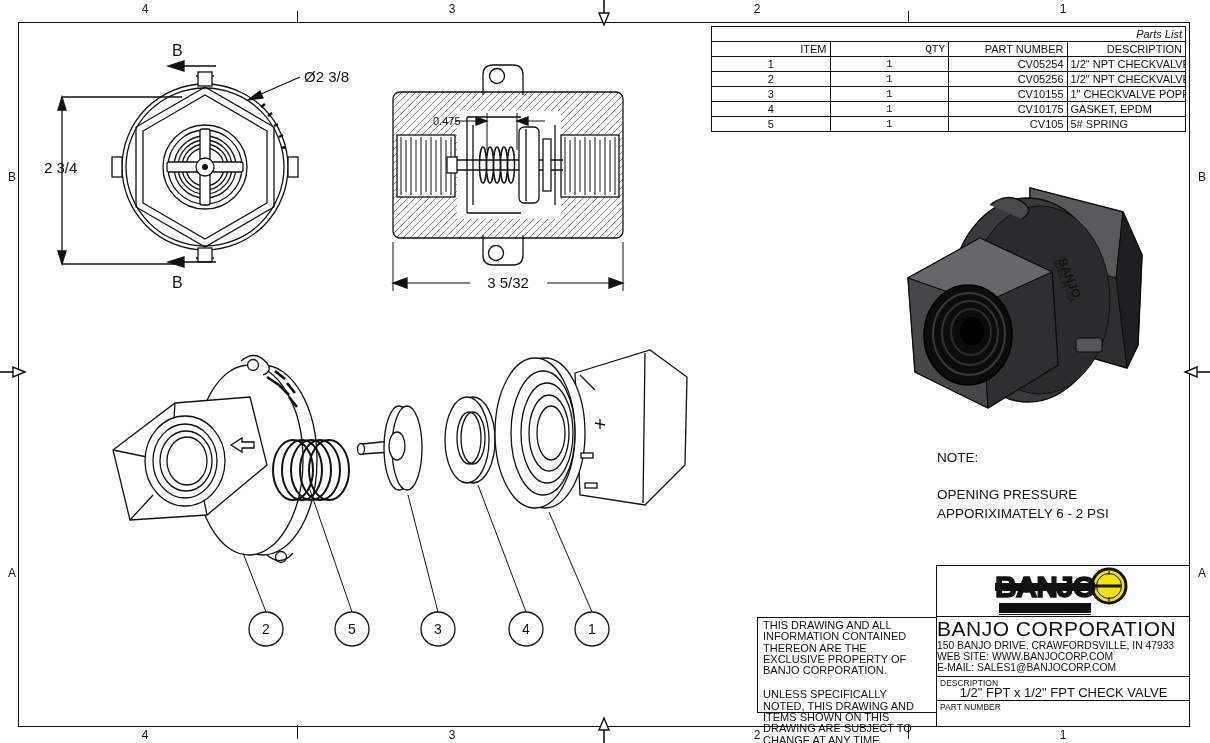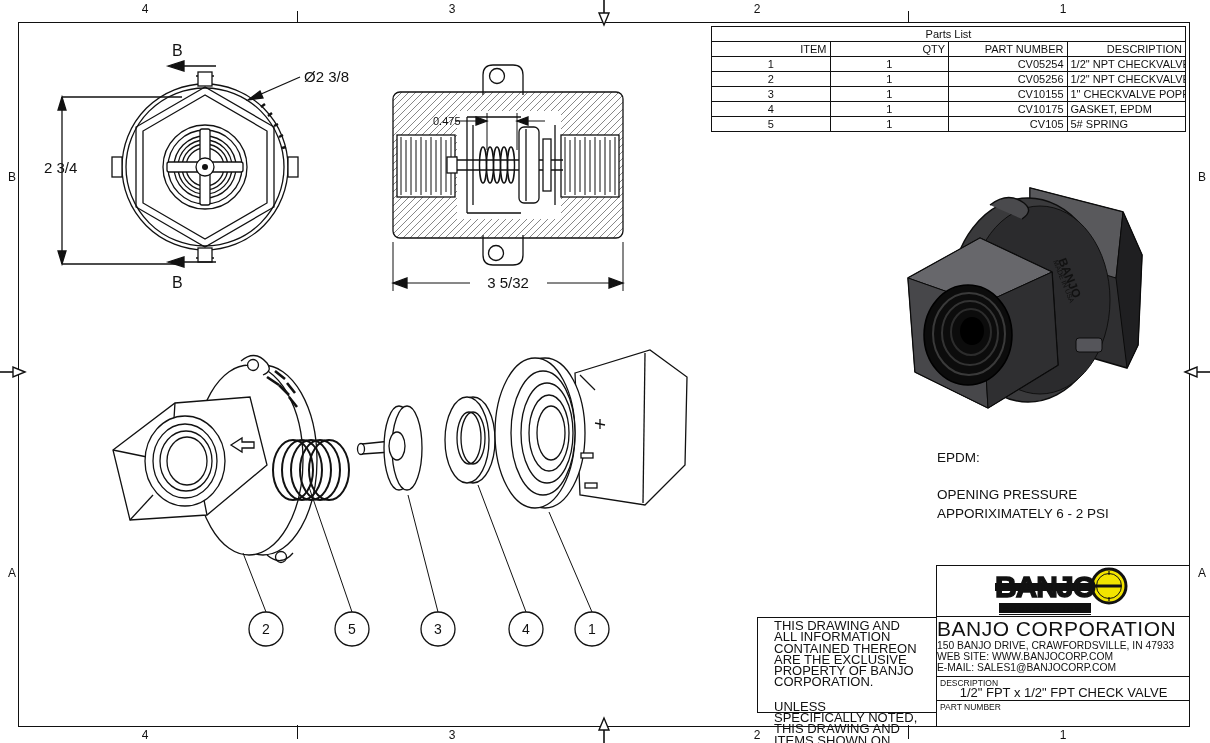--- a/index.html
+++ b/index.html
@@ -9,32 +9,32 @@
          border:1.6px solid #111;}
   .zone{position:absolute;width:22px;height:14px;font-size:12px;line-height:14px;
         text-align:center;color:#111;}
   .tick{position:absolute;width:0;border-left:1.6px solid #111;}
   .cmark{position:absolute;}
   
   #plist{position:absolute;left:711px;top:26px;width:475px;border-collapse:collapse;
          font-size:11px;table-layout:fixed;}
   #plist td,#plist th{border:1.2px solid #111;padding:0 3px;height:14px;
          font-weight:normal;overflow:hidden;white-space:nowrap;}
-  #plist .ttl{text-align:center;height:14px;}
+  #plist .ttl{text-align:right;height:14px;font-style:italic;}
   #plist .hdr td{text-align:right;}
   .c-item{width:51px;text-align:center;}
-  .c-qty{width:38px;text-align:center;}
+  .c-qty{width:38px;text-align:center;font-family:Liberation Mono, monospace;}
   .c-pn{width:138px;text-align:right;}
   .c-desc{width:232px;text-align:left;}
   
   .note-line{position:absolute;font-size:13.5px;color:#111;white-space:nowrap;}
   
   #disclaimer{position:absolute;left:757px;top:617px;width:180px;height:96px;
-        border:1.3px solid #111;box-sizing:border-box;padding:2px 16px;
-        font-size:13px;line-height:11.3px;color:#111;}
+        border:1.3px solid #111;box-sizing:border-box;padding:2px 5px;
+        font-size:11px;line-height:11.3px;color:#111;}
   #disclaimer .p2{margin-top:13px;}
   
   .tb-line{position:absolute;border-top:1.5px solid #111;}
   .tb-vline{position:absolute;border-left:1.5px solid #111;}
   .tb-company{position:absolute;left:937px;top:617px;width:253px;text-align:left;
         font-size:21px;letter-spacing:.5px;white-space:nowrap;}
   .tb-addr{position:absolute;left:937px;width:253px;text-align:left;font-size:10.3px;
         white-space:nowrap;}
   .tb-lbl{position:absolute;font-size:8.5px;}
   .tb-val{position:absolute;left:937px;width:253px;text-align:center;font-size:13px;
@@ -397,21 +397,21 @@
     <polygon points="28,118 102,144 108,248 35,212" fill="#47474a" stroke="#0a0a0a" stroke-width="1"></polygon>
     <polygon points="102,144 172,112 178,205 108,248" fill="#2f2f31" stroke="#0a0a0a" stroke-width="1"></polygon>
 
     <ellipse cx="88" cy="175" rx="44" ry="50" fill="#0c0c0c" stroke="#000" stroke-width="1.5"></ellipse>
     <ellipse cx="89" cy="174" rx="36" ry="41" fill="none" stroke="#3a3a3a" stroke-width="2"></ellipse>
     <ellipse cx="90" cy="173" rx="28" ry="32" fill="none" stroke="#333" stroke-width="2"></ellipse>
     <ellipse cx="91" cy="172" rx="20" ry="23" fill="none" stroke="#2c2c2c" stroke-width="2"></ellipse>
     <ellipse cx="92" cy="171" rx="12" ry="14" fill="#000"></ellipse>
   </svg>
 
-  <div class="note-line" style="left:937px;top:450px">EPDM:</div>
+  <div class="note-line" style="left:937px;top:450px">NOTE:</div>
   <div class="note-line" style="left:937px;top:487px">OPENING PRESSURE</div>
   <div class="note-line" style="left:937px;top:506px">APPORIXIMATELY 6 - 2 PSI</div>
 
   <div id="disclaimer">
     <div class="p1">THIS DRAWING AND ALL INFORMATION CONTAINED THEREON ARE THE EXCLUSIVE PROPERTY OF BANJO CORPORATION.</div>
     <div class="p2">UNLESS SPECIFICALLY NOTED, THIS DRAWING AND ITEMS SHOWN ON THIS DRAWING ARE SUBJECT TO CHANGE AT ANY TIME.</div>
   </div>
 
   <div class="tb-vline" style="left:936px;top:565px;height:162px"></div>
   <div class="tb-line" style="left:936px;top:565px;width:254px"></div>

